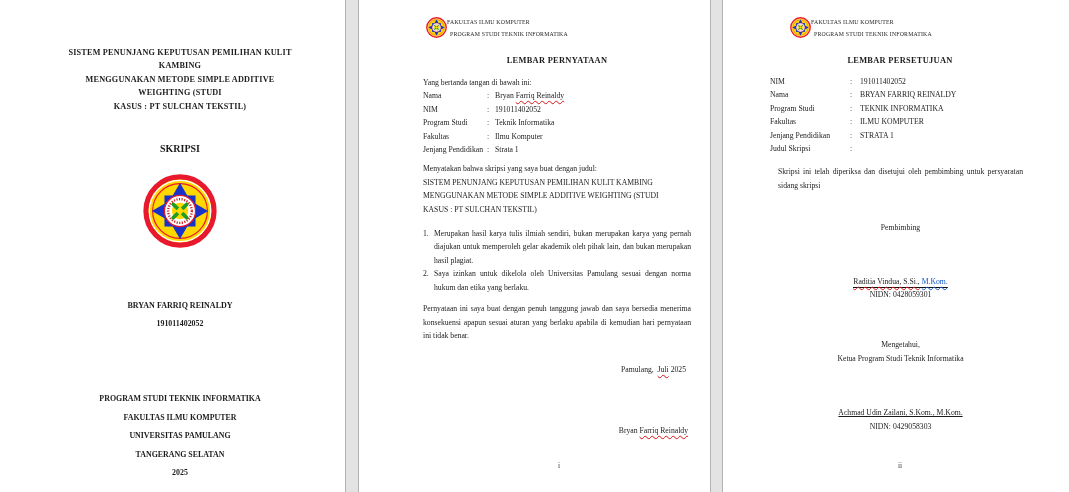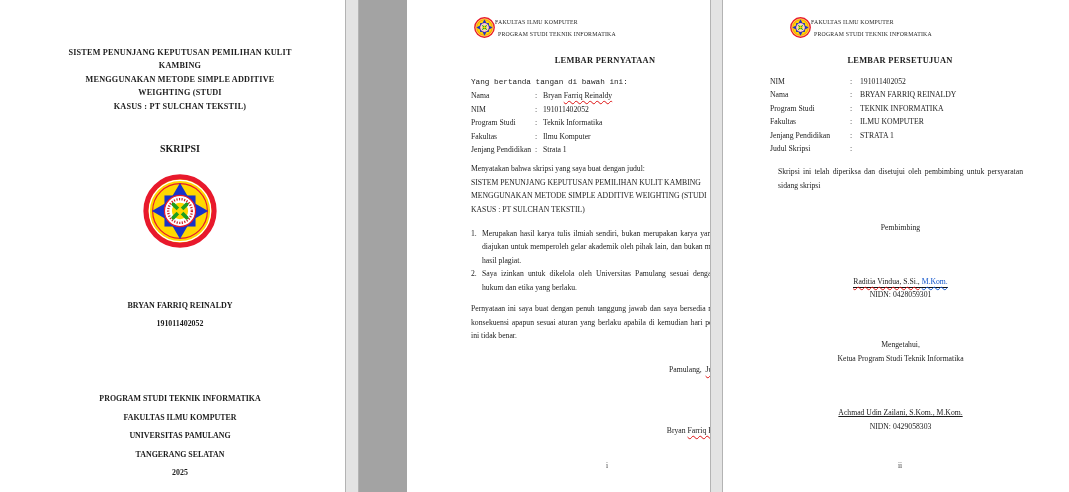--- a/index.html
+++ b/index.html
@@ -2,21 +2,21 @@
 <html><head>
 <meta charset="utf-8">
 <style>
   html,body{margin:0;padding:0;}
   .canvas{position:relative;width:1069px;height:492px;background:#a3a3a3;overflow:hidden;
           font-family:"Liberation Serif","DejaVu Serif",serif;color:#1c1c1c;}
   .page{position:absolute;top:0;bottom:0;background:#ffffff;box-sizing:border-box;}
   .gap{position:absolute;top:0;bottom:0;background:#e3e3e3;border-left:1px solid #b3b3b3;border-right:1px solid #b3b3b3;box-sizing:border-box;}
   #page1{left:-5px;width:350px;padding:46px 44px 0 64px;text-align:center;}
   #gap1{left:345px;width:14px;}
-  #page2{left:359px;width:380px;padding:0 48px 0 64px;margin-left:48px;}
+  #page2{left:359px;width:380px;padding:0 48px 0 64px;}
   #gap2{left:710px;width:13px;}
   #page3{left:723px;width:352px;padding:0 45px 0 47px;}
 
   
   .body-text{font-size:7.7px;line-height:13.4px;}
   .just{text-align:justify;}
   .center{text-align:center;}
 
   
   .p1-title{font-size:8.2px;font-weight:700;line-height:13.4px;letter-spacing:.2px;}
@@ -29,21 +29,21 @@
   
   .letterhead{position:relative;height:46px;padding-top:17px;box-sizing:border-box;}
   .letterhead .lh-logo{position:absolute;left:3px;top:17px;}
   #page3 .letterhead .lh-logo{left:20px;}
   .lh-lines{padding-left:24px;font-size:5.8px;line-height:11.5px;color:#242424;letter-spacing:.2px;}
   #page3 .lh-lines{padding-left:41px;}
   .lh-lines .l2{padding-left:3px;}
 
   
   .sec-title{font-size:8.4px;font-weight:700;text-align:center;letter-spacing:.3px;margin-top:8px;line-height:13px;}
-  .intro{margin-top:9px;font-family:Liberation Mono, monospace;}
+  .intro{margin-top:9px;}
   .rows{margin-top:0;}
   #page3 .rows{margin-top:8px;margin-left:0;}
   .row{display:flex;align-items:flex-start;}
   .row .lbl{flex:0 0 64px;}
   #page3 .row .lbl{flex:0 0 80px;}
   .row .colon{flex:0 0 8px;}
   #page3 .row .colon{flex:0 0 10px;}
   .row .val{flex:1 1 auto;}
   .row .val.just{text-align:justify;}
   .statement{margin-top:6px;}

